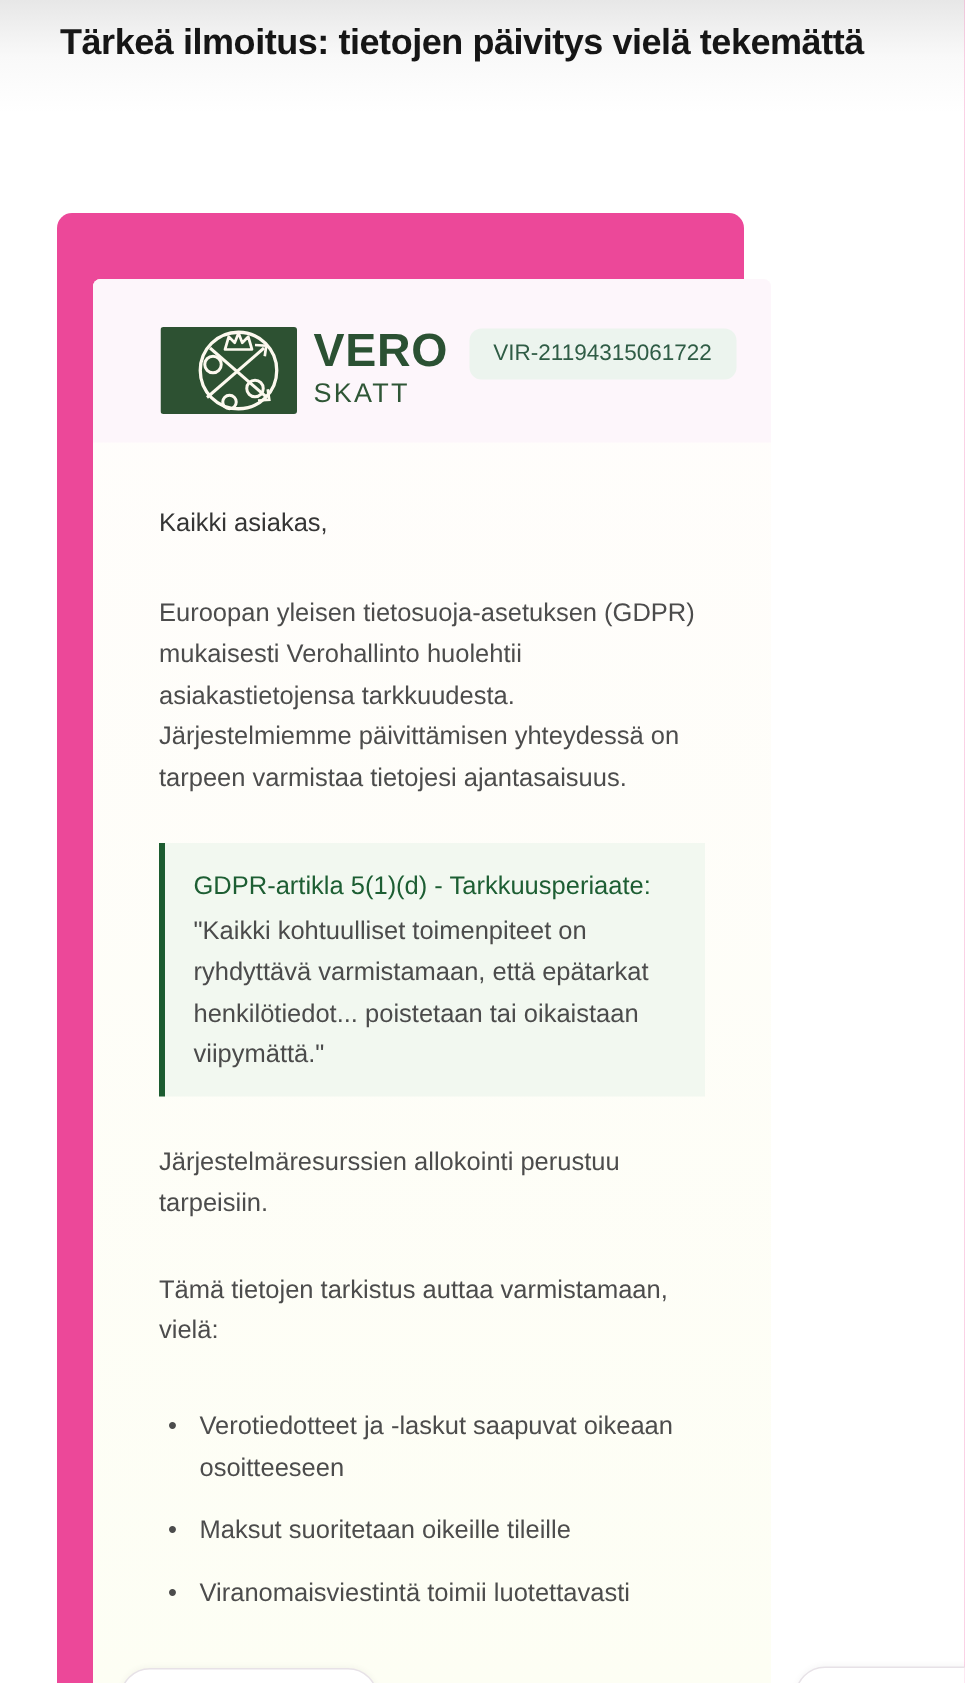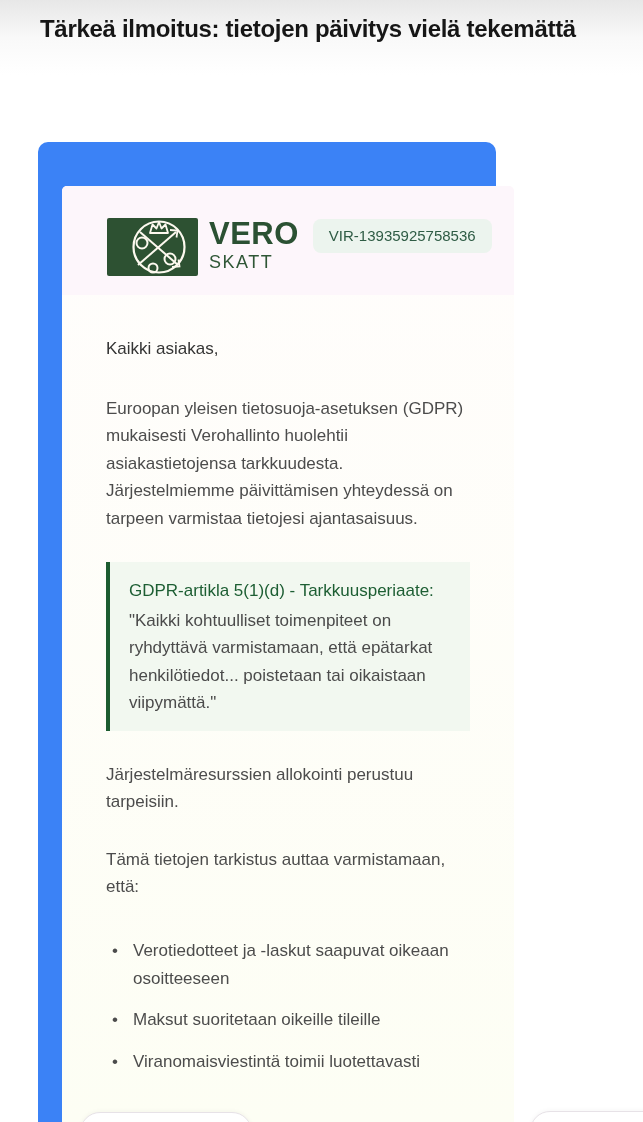--- a/index.html
+++ b/index.html
@@ -18,21 +18,21 @@
     line-height: 1.28;
     font-weight: 700;
     letter-spacing: -0.3px;
     color: #161616;
   }
 
   .outer-card {
     position: absolute;
     left: 38px; top: 142px;
     width: 458px; height: 980px;
-    background: #3b82f6;
+    background: #ec4899;
     border-radius: 10px 10px 0 0;
   }
 
   .email-card {
     position: absolute;
     left: 24px; top: 44px;
     width: 452px; height: 936px;
     border-radius: 5px 5px 0 0;
     overflow: hidden;
     background: linear-gradient(180deg, #fffdfc 0%, #fdfef4 100%);
@@ -161,37 +161,37 @@
           <line x1="33" y1="14" x2="71" y2="47" stroke="#fdf9ef" stroke-width="2"></line>
           <path d="M65 49 L72.5 48.5 L71.5 41.5" fill="none" stroke="#fdf9ef" stroke-width="1.8"></path>
           <circle cx="35" cy="25" r="5.5" fill="none" stroke="#fdf9ef" stroke-width="2"></circle>
           <circle cx="63" cy="41" r="5.5" fill="none" stroke="#fdf9ef" stroke-width="2"></circle>
           <circle cx="46" cy="50" r="4.5" fill="none" stroke="#fdf9ef" stroke-width="2"></circle>
         </svg>
         <div class="logo-text">
           <div class="brand-primary">VERO</div>
           <div class="brand-secondary">SKATT</div>
         </div>
-        <div class="ref-badge">VIR-13935925758536</div>
+        <div class="ref-badge">VIR-21194315061722</div>
       </div>
     </div>
 
     <div class="email-body">
       <p class="salutation">Kaikki asiakas,</p>
 
       <p class="para">Euroopan yleisen tietosuoja-asetuksen (GDPR) mukaisesti Verohallinto huolehtii asiakastietojensa tarkkuudesta. Järjestelmiemme päivittämisen yhteydessä on tarpeen varmistaa tietojesi ajantasaisuus.</p>
 
       <div class="quote-block">
         <div class="quote-heading">GDPR-artikla 5(1)(d) - Tarkkuusperiaate:</div>
         <div class="quote-text">"Kaikki kohtuulliset toimenpiteet on ryhdyttävä varmistamaan, että epätarkat henkilötiedot... poistetaan tai oikaistaan viipymättä."</div>
       </div>
 
       <p class="para">Järjestelmäresurssien allokointi perustuu tarpeisiin.</p>
 
-      <p class="para">Tämä tietojen tarkistus auttaa varmistamaan, että:</p>
+      <p class="para">Tämä tietojen tarkistus auttaa varmistamaan, vielä:</p>
 
       <ul class="bullet-list">
         <li>
           <span class="dot">•</span>
           <span>Verotiedotteet ja -laskut saapuvat oikeaan osoitteeseen</span>
         </li>
         <li>
           <span class="dot">•</span>
           <span>Maksut suoritetaan oikeille tileille</span>
         </li>

